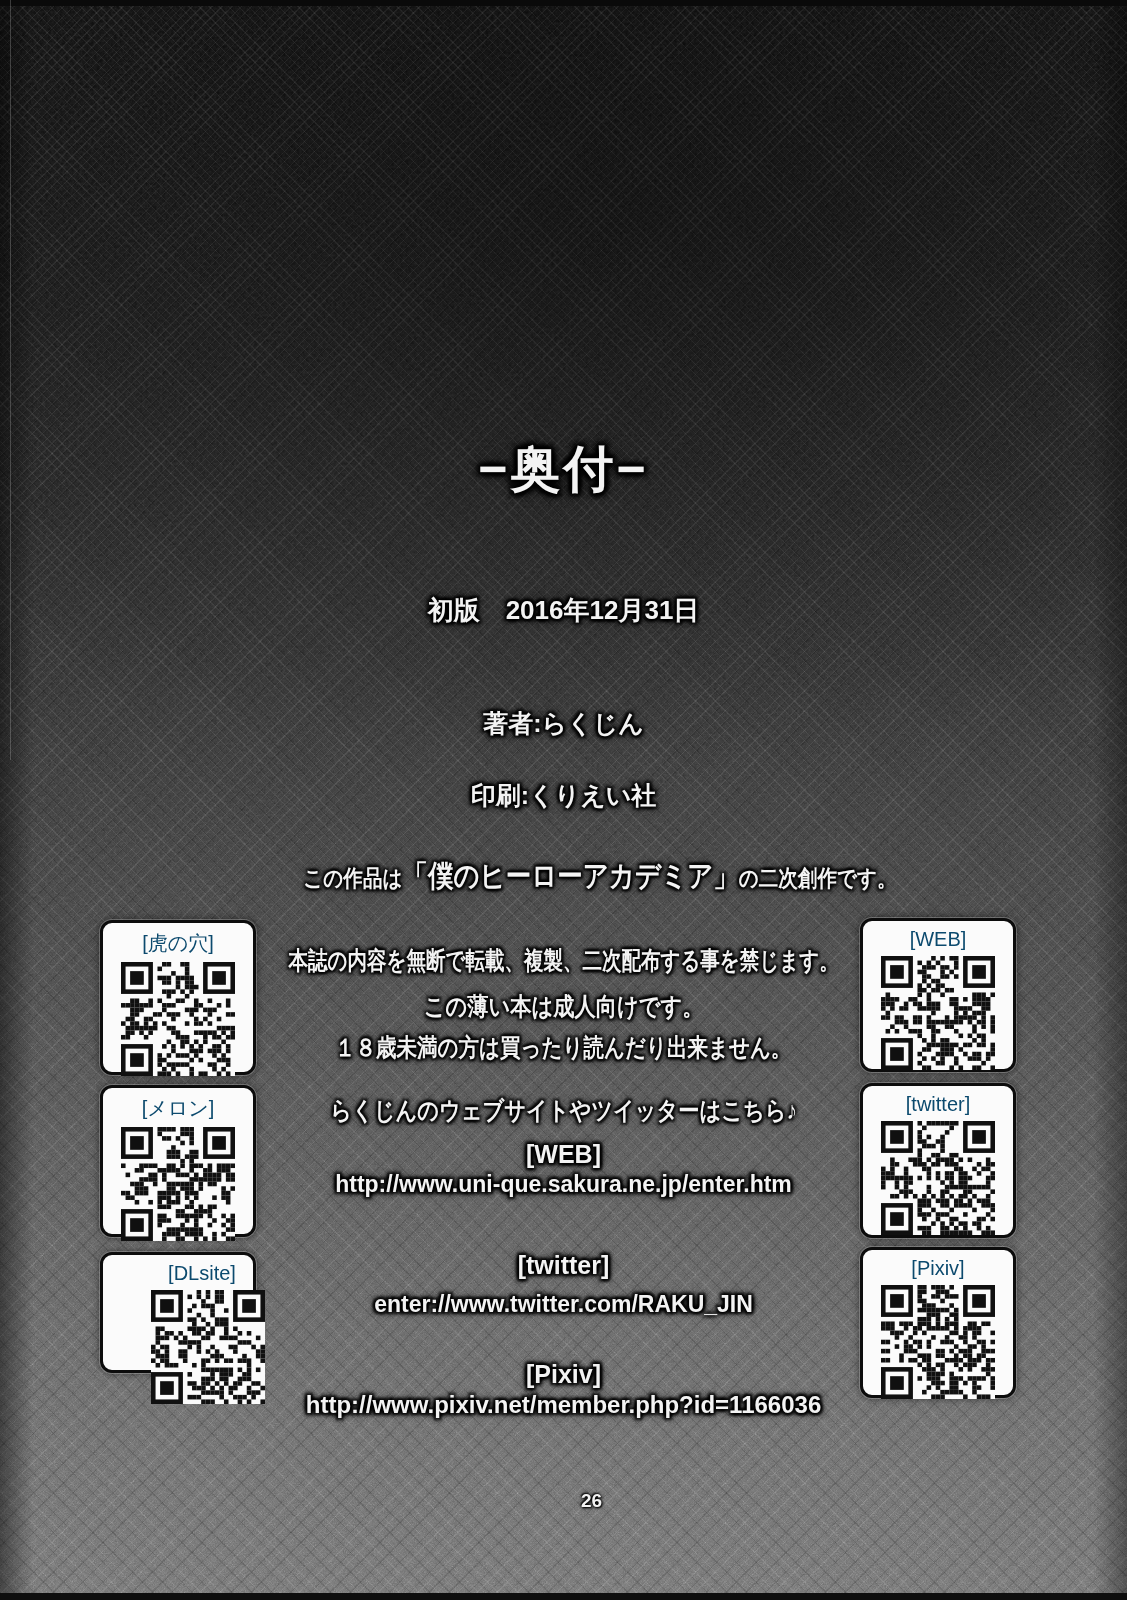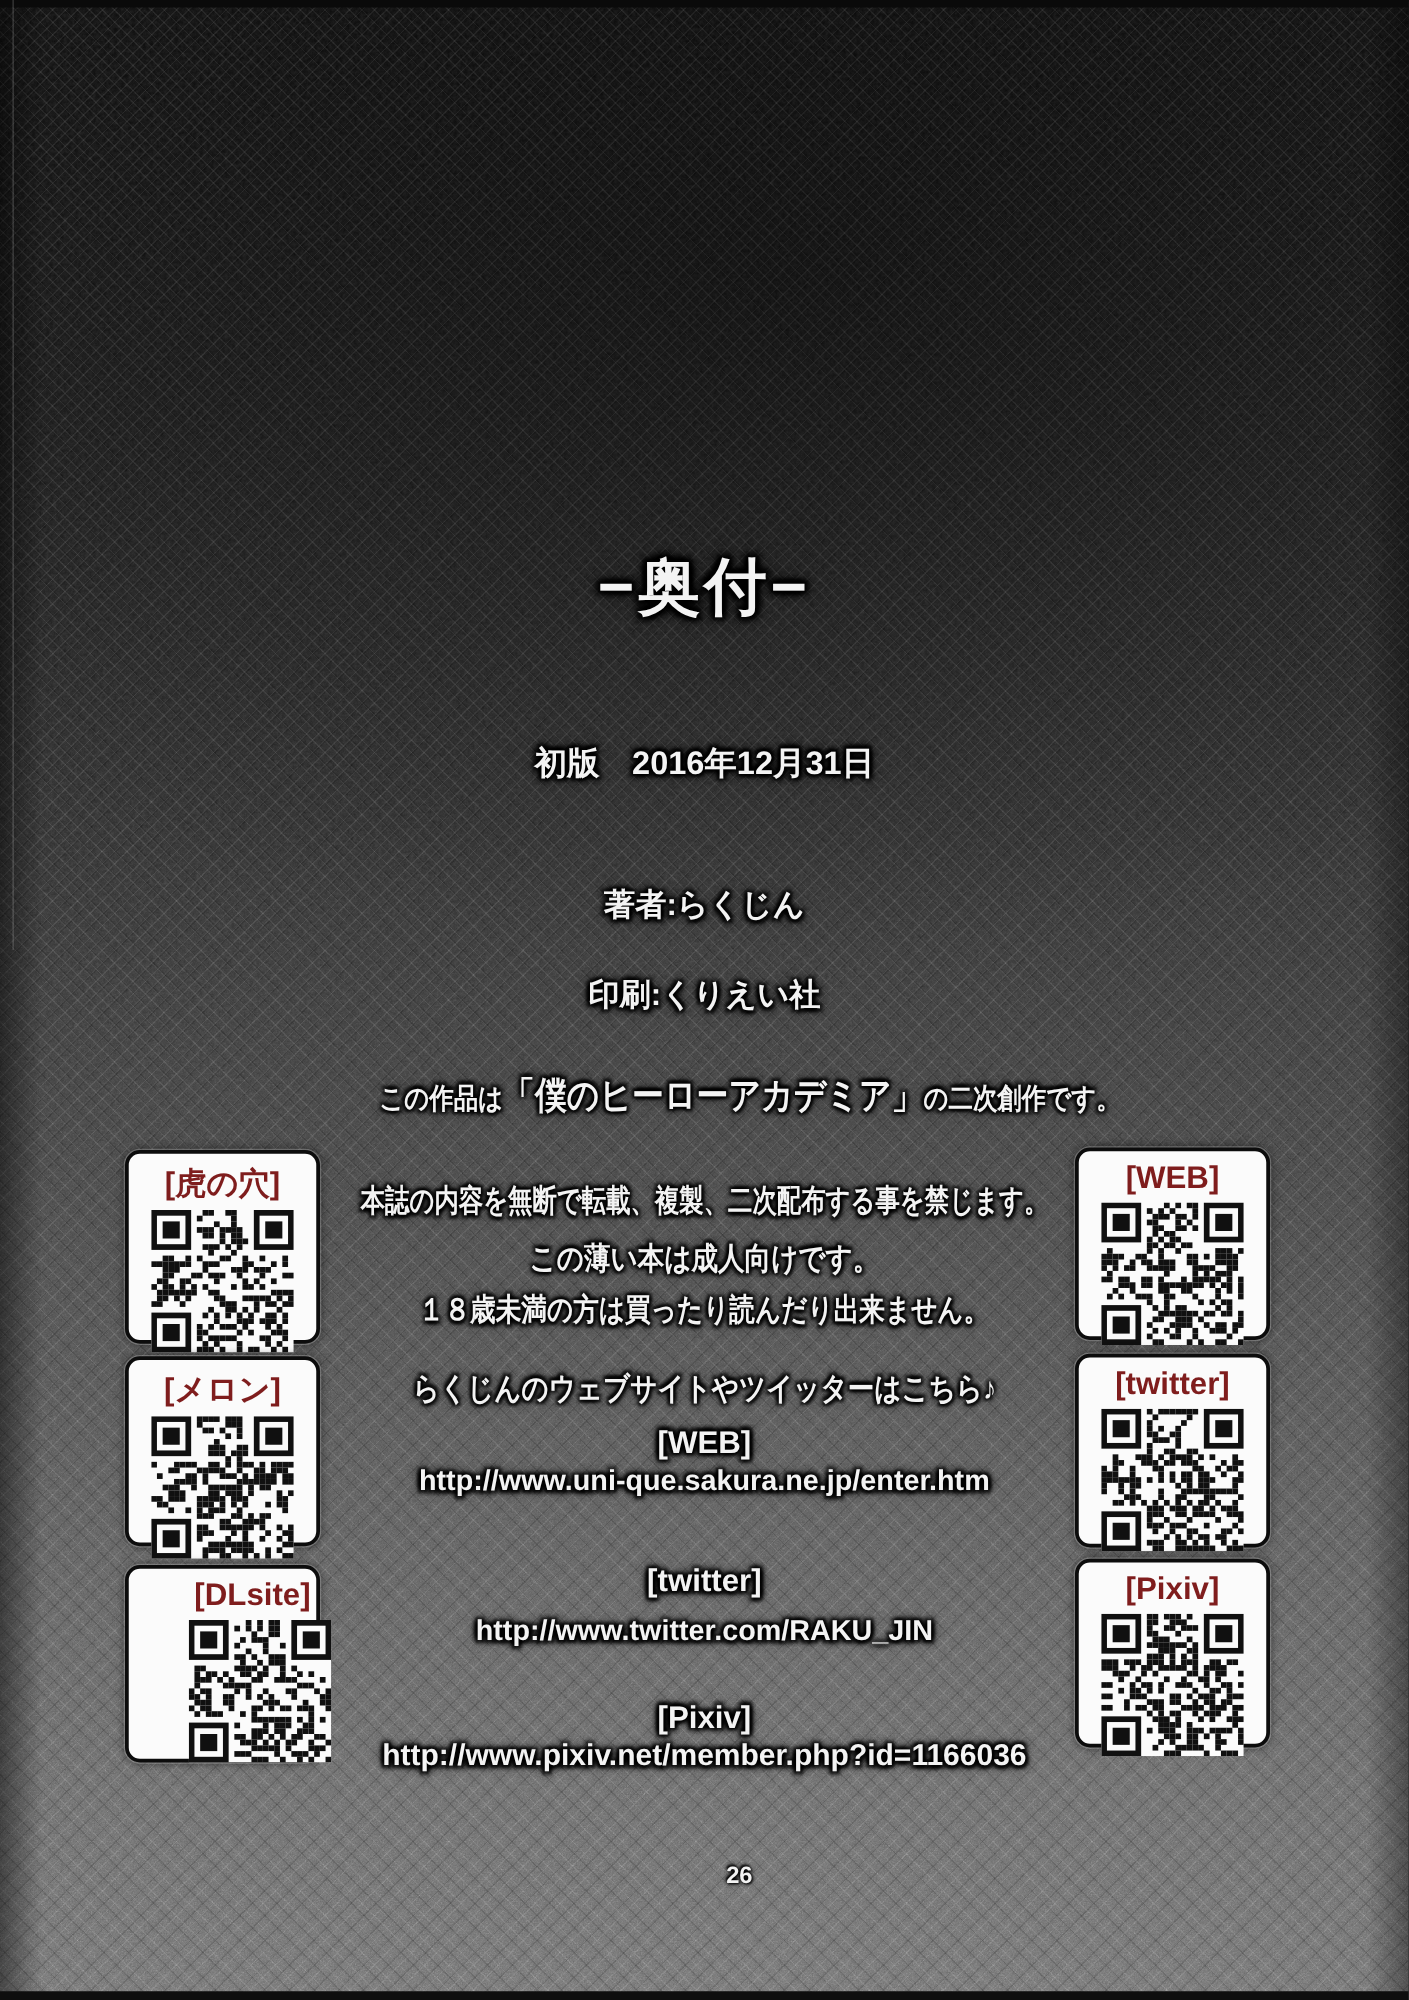--- a/index.html
+++ b/index.html
@@ -75,26 +75,26 @@
     text-shadow:0 0 4px #000,1px 1px 2px #000,-1px -1px 2px #000;margin-left:39px;}
   .l-pagenum .sq{position:relative;left:-11px;}
 
   
   .qrbox{
     position:absolute;width:156px;background:#fbfbfb;
     border:3px solid #0c0c0c;border-radius:12px;box-sizing:border-box;
     box-shadow:0 0 0 1px rgba(255,255,255,0.25), 0 0 8px rgba(0,0,0,0.6);
   }
   .qrlabel{
-    text-align:center;color:#7f1d1d;font-weight:bold;font-size:25px;
+    text-align:center;color:#0c4a6e;font-weight:normal;font-size:20px;
     margin-top:7px;white-space:nowrap;
   }
   svg.qr{display:block;margin:5px auto 0;width:114px;height:114px;}
   .ql{left:100px;}  .qr-col{left:860px;}
-  .ql1{top:920px;height:155px;} .ql2{top:1085px;height:152px;} .ql3{top:1252px;height:158px;padding-left:48px;}
+  .ql1{top:920px;height:155px;} .ql2{top:1085px;height:152px;} .ql3{top:1252px;height:121px;padding-left:48px;}
   .qr1{top:918px;height:154px;} .qr2{top:1083px;height:155px;} .qr3{top:1247px;height:151px;}
 </style>
 </head>
 <body>
 
 <div class="page">
   <div class="bg-grad"></div>
   <div class="bg-pattern"></div>
 
   <svg class="noise-svg noise-a" xmlns="http://www.w3.org/2000/svg">
@@ -146,21 +146,21 @@
     <span class="sq">らくじんのウェブサイトやツイッターはこちら♪</span></div>
 
   <div class="txt l-weblabel">
     <span class="sq">[WEB]</span></div>
   <div class="txt l-weburl">
     <span class="sq">http://www.uni-que.sakura.ne.jp/enter.htm</span></div>
 
   <div class="txt l-twlabel">
     <span class="sq">[twitter]</span></div>
   <div class="txt l-twurl">
-    <span class="sq">http://www.twitter.com/RAKU_JIN</span></div>
+    <span class="sq">enter://www.twitter.com/RAKU_JIN</span></div>
 
   <div class="txt l-pxlabel">
     <span class="sq">[Pixiv]</span></div>
   <div class="txt l-pxurl">
     <span class="sq">http://www.pixiv.net/member.php?id=1166036</span></div>
 
   <div class="txt l-pagenum">
     <span class="sq">26</span></div>
 
   <div class="qrbox ql ql1">

